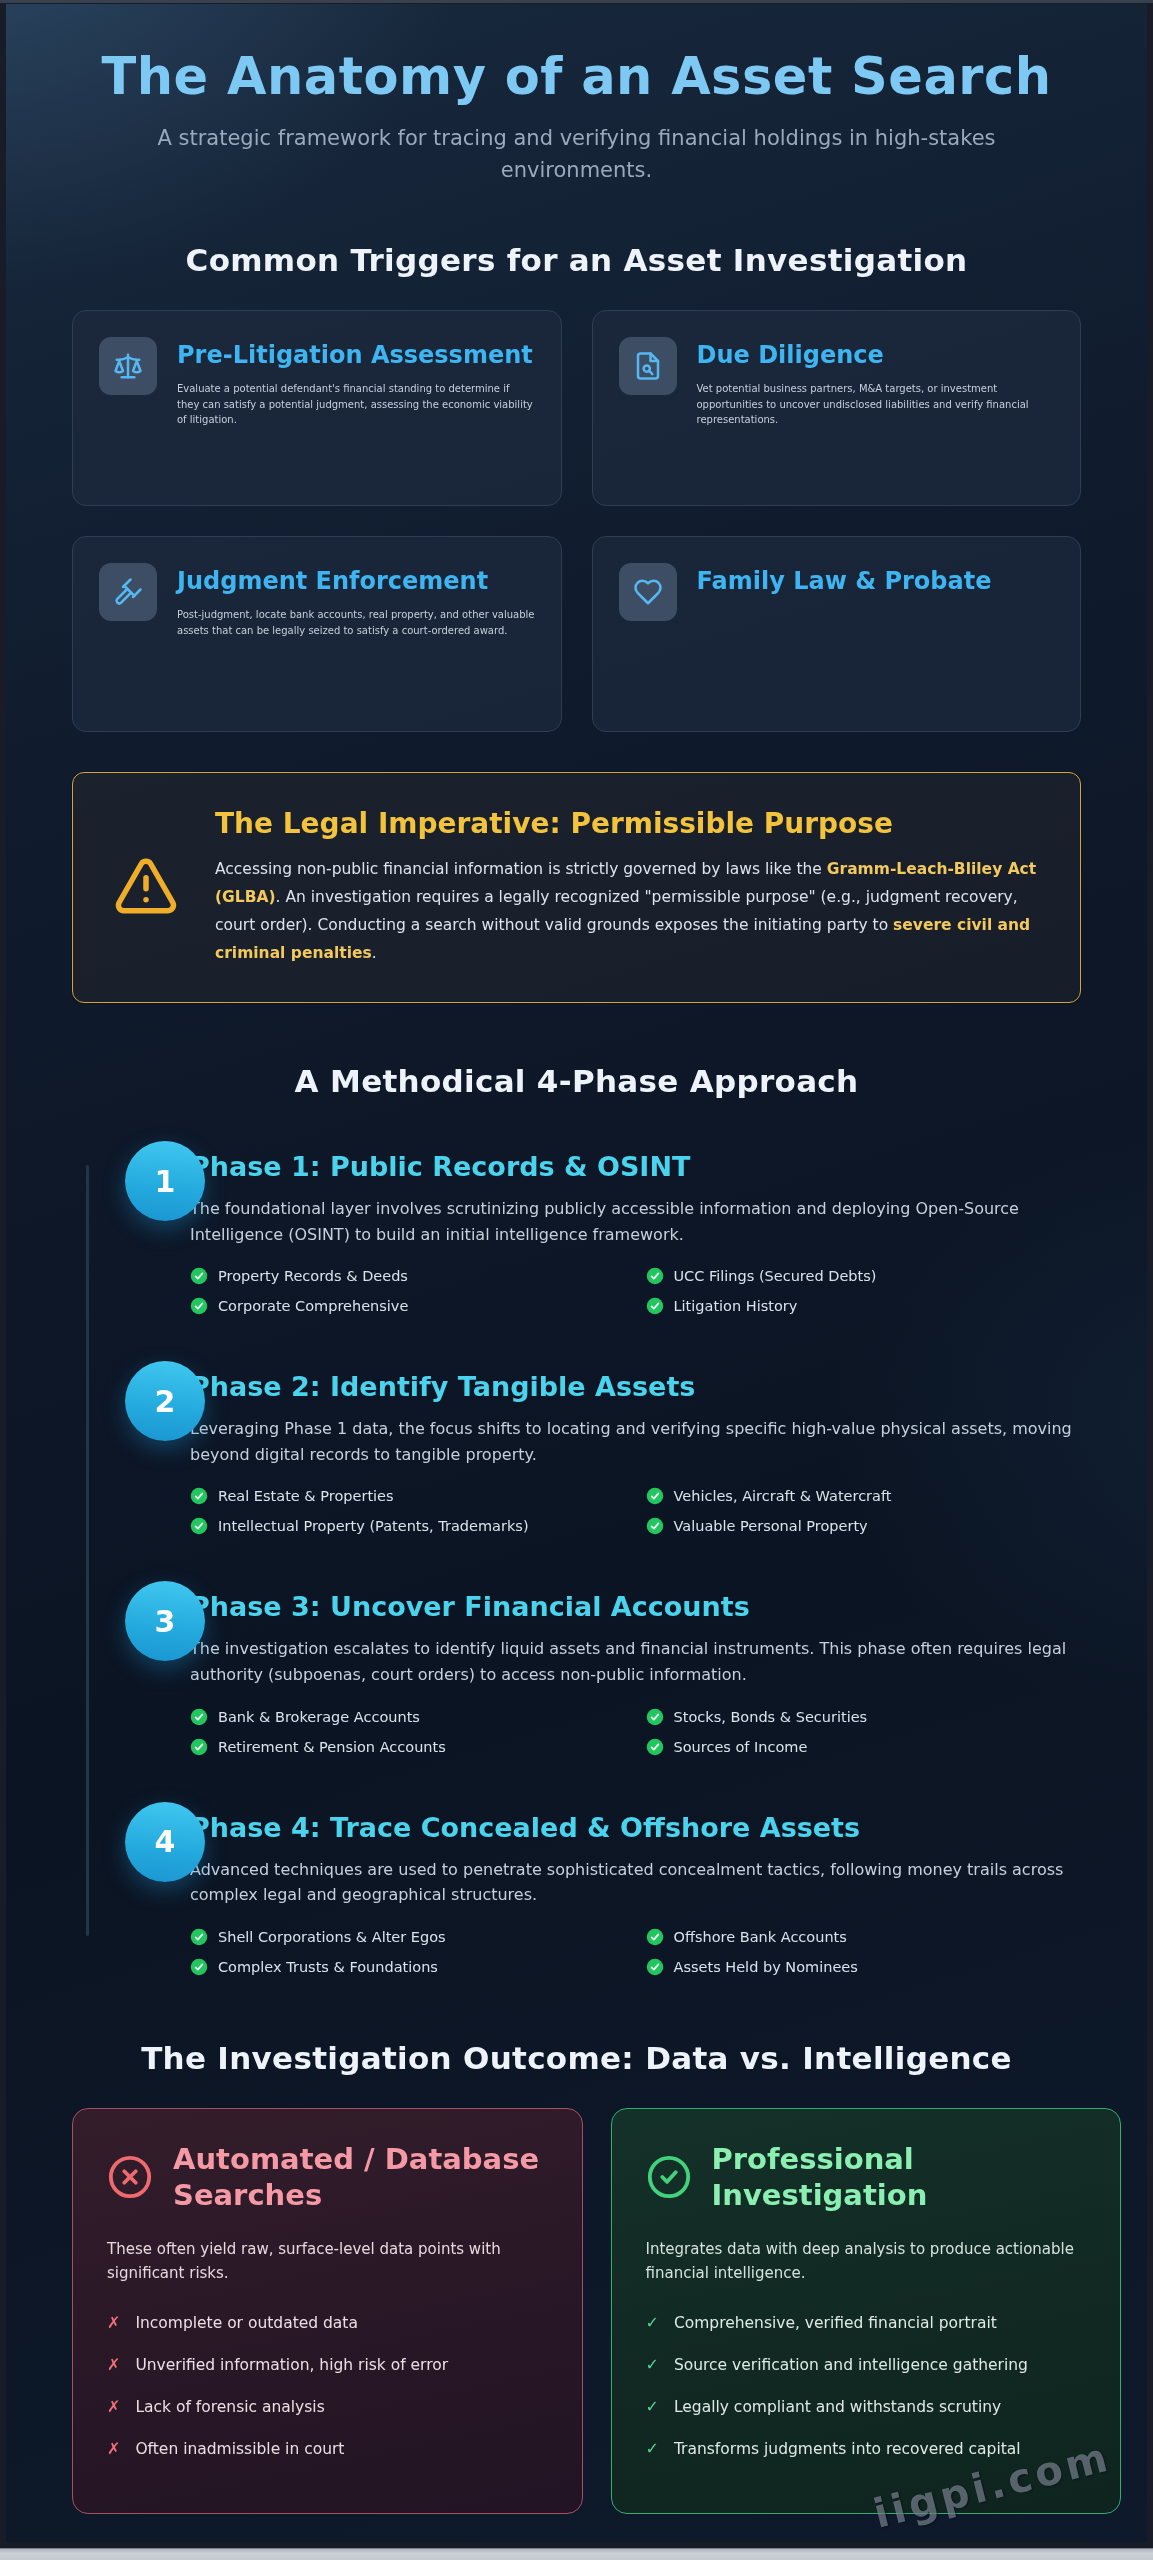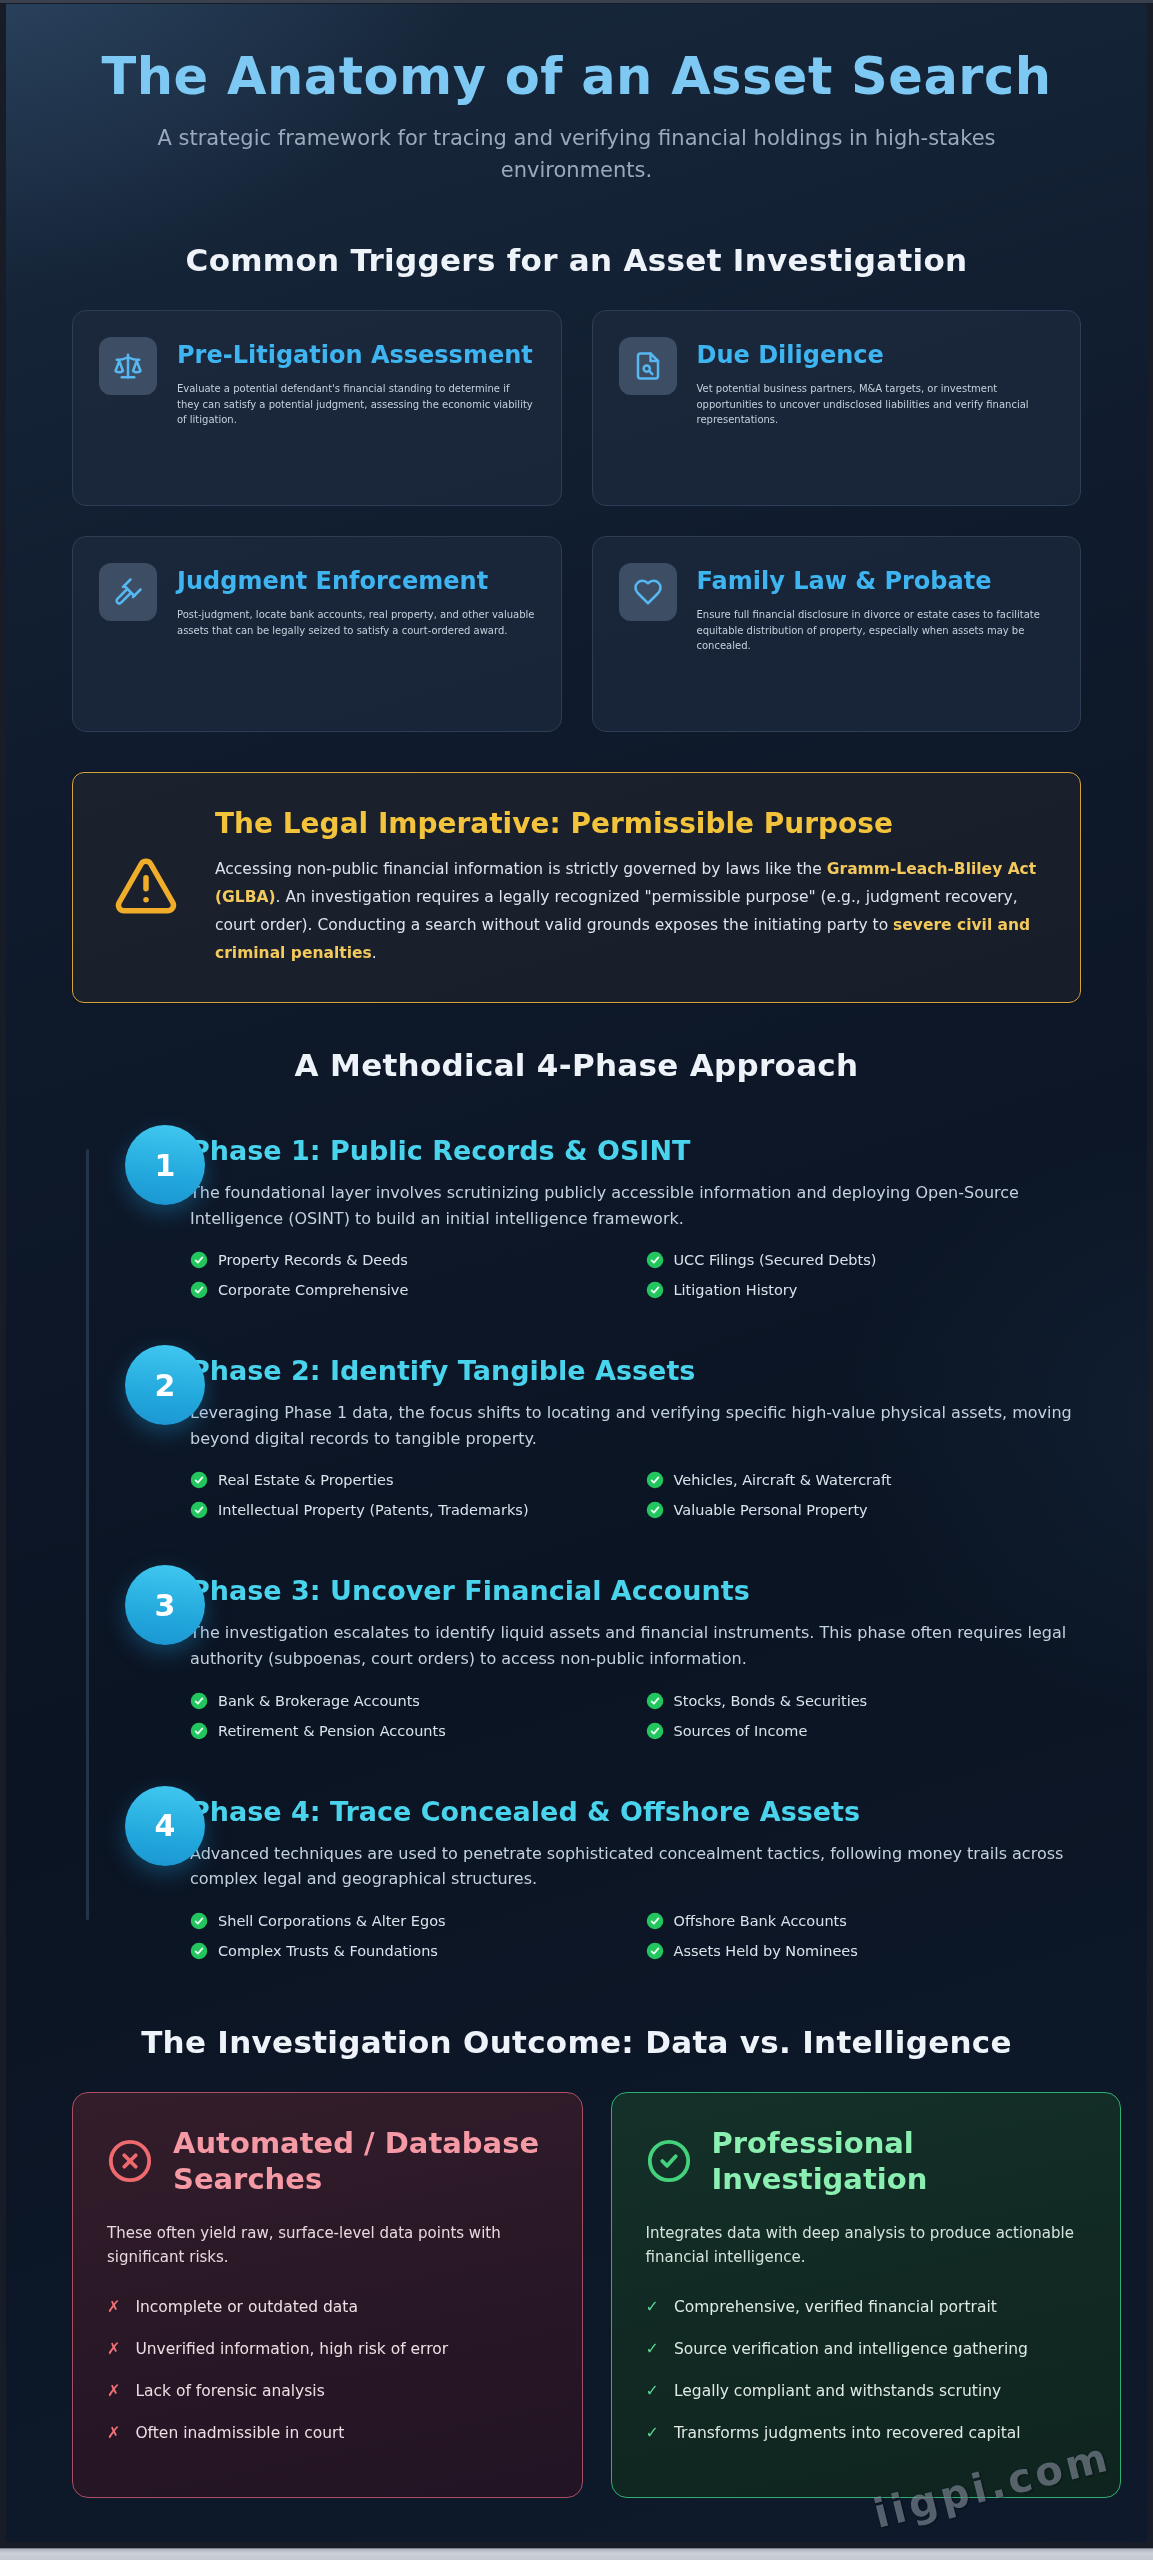--- a/index.html
+++ b/index.html
@@ -76,21 +76,21 @@
     padding: 34px 40px; display: flex; gap: 36px; align-items: center;
     box-shadow: 0 0 0 1px rgba(0,0,0,0.2);
   }
   .legal-icon { flex: 0 0 66px; color: #f0ad2a; }
   .legal-icon svg { width: 66px; height: 66px; }
   .legal-body h3 { margin: 0 0 16px; font-size: 28px; font-weight: bold; color: #f3c33c; }
   .legal-body p { margin: 0; font-size: 15.5px; line-height: 1.8; color: #dde4ee; }
   .legal-body strong { color: #f3c95d; font-weight: bold; }
 
   
-  .phases { margin-top: 44px; }
+  .phases { margin-top: 60px; }
   .timeline { margin-top: 52px; position: relative; }
   .timeline::before {
     content: ""; position: absolute; left: 14px; top: 14px; bottom: 40px;
     width: 3px; background: #263449; border-radius: 2px;
   }
   .phase { position: relative; padding-left: 118px; margin-bottom: 56px; }
   .phase:last-child { margin-bottom: 0; }
   .phase-num {
     position: absolute; left: 53px; top: -10px; z-index: 2;
     width: 80px; height: 80px; border-radius: 50%;
@@ -218,21 +218,20 @@
         </div>
 
         <div class="trigger-card">
           <span class="chip">
             <svg viewBox="0 0 24 24" fill="none" stroke="currentColor" stroke-width="2" stroke-linecap="round" stroke-linejoin="round">
                 <path d="M19 14c1.49-1.46 3-3.21 3-5.5A5.5 5.5 0 0 0 16.5 3c-1.76 0-3 .5-4.5 2-1.5-1.5-2.74-2-4.5-2A5.5 5.5 0 0 0 2 8.5c0 2.3 1.5 4.05 3 5.5l7 7Z"></path>
               </svg>
           </span>
           <div>
             <h3>Family Law &amp; Probate</h3>
-            <p>Ensure full financial disclosure in divorce or estate cases to facilitate equitable distribution of property, especially when assets may be concealed.</p>
           </div>
         </div>
 
       </div>
     </section>
 
     <section class="legal">
       <div class="legal-box">
         <span class="legal-icon">
           <svg viewBox="0 0 24 24" fill="none" stroke="currentColor" stroke-width="2" stroke-linecap="round" stroke-linejoin="round">

